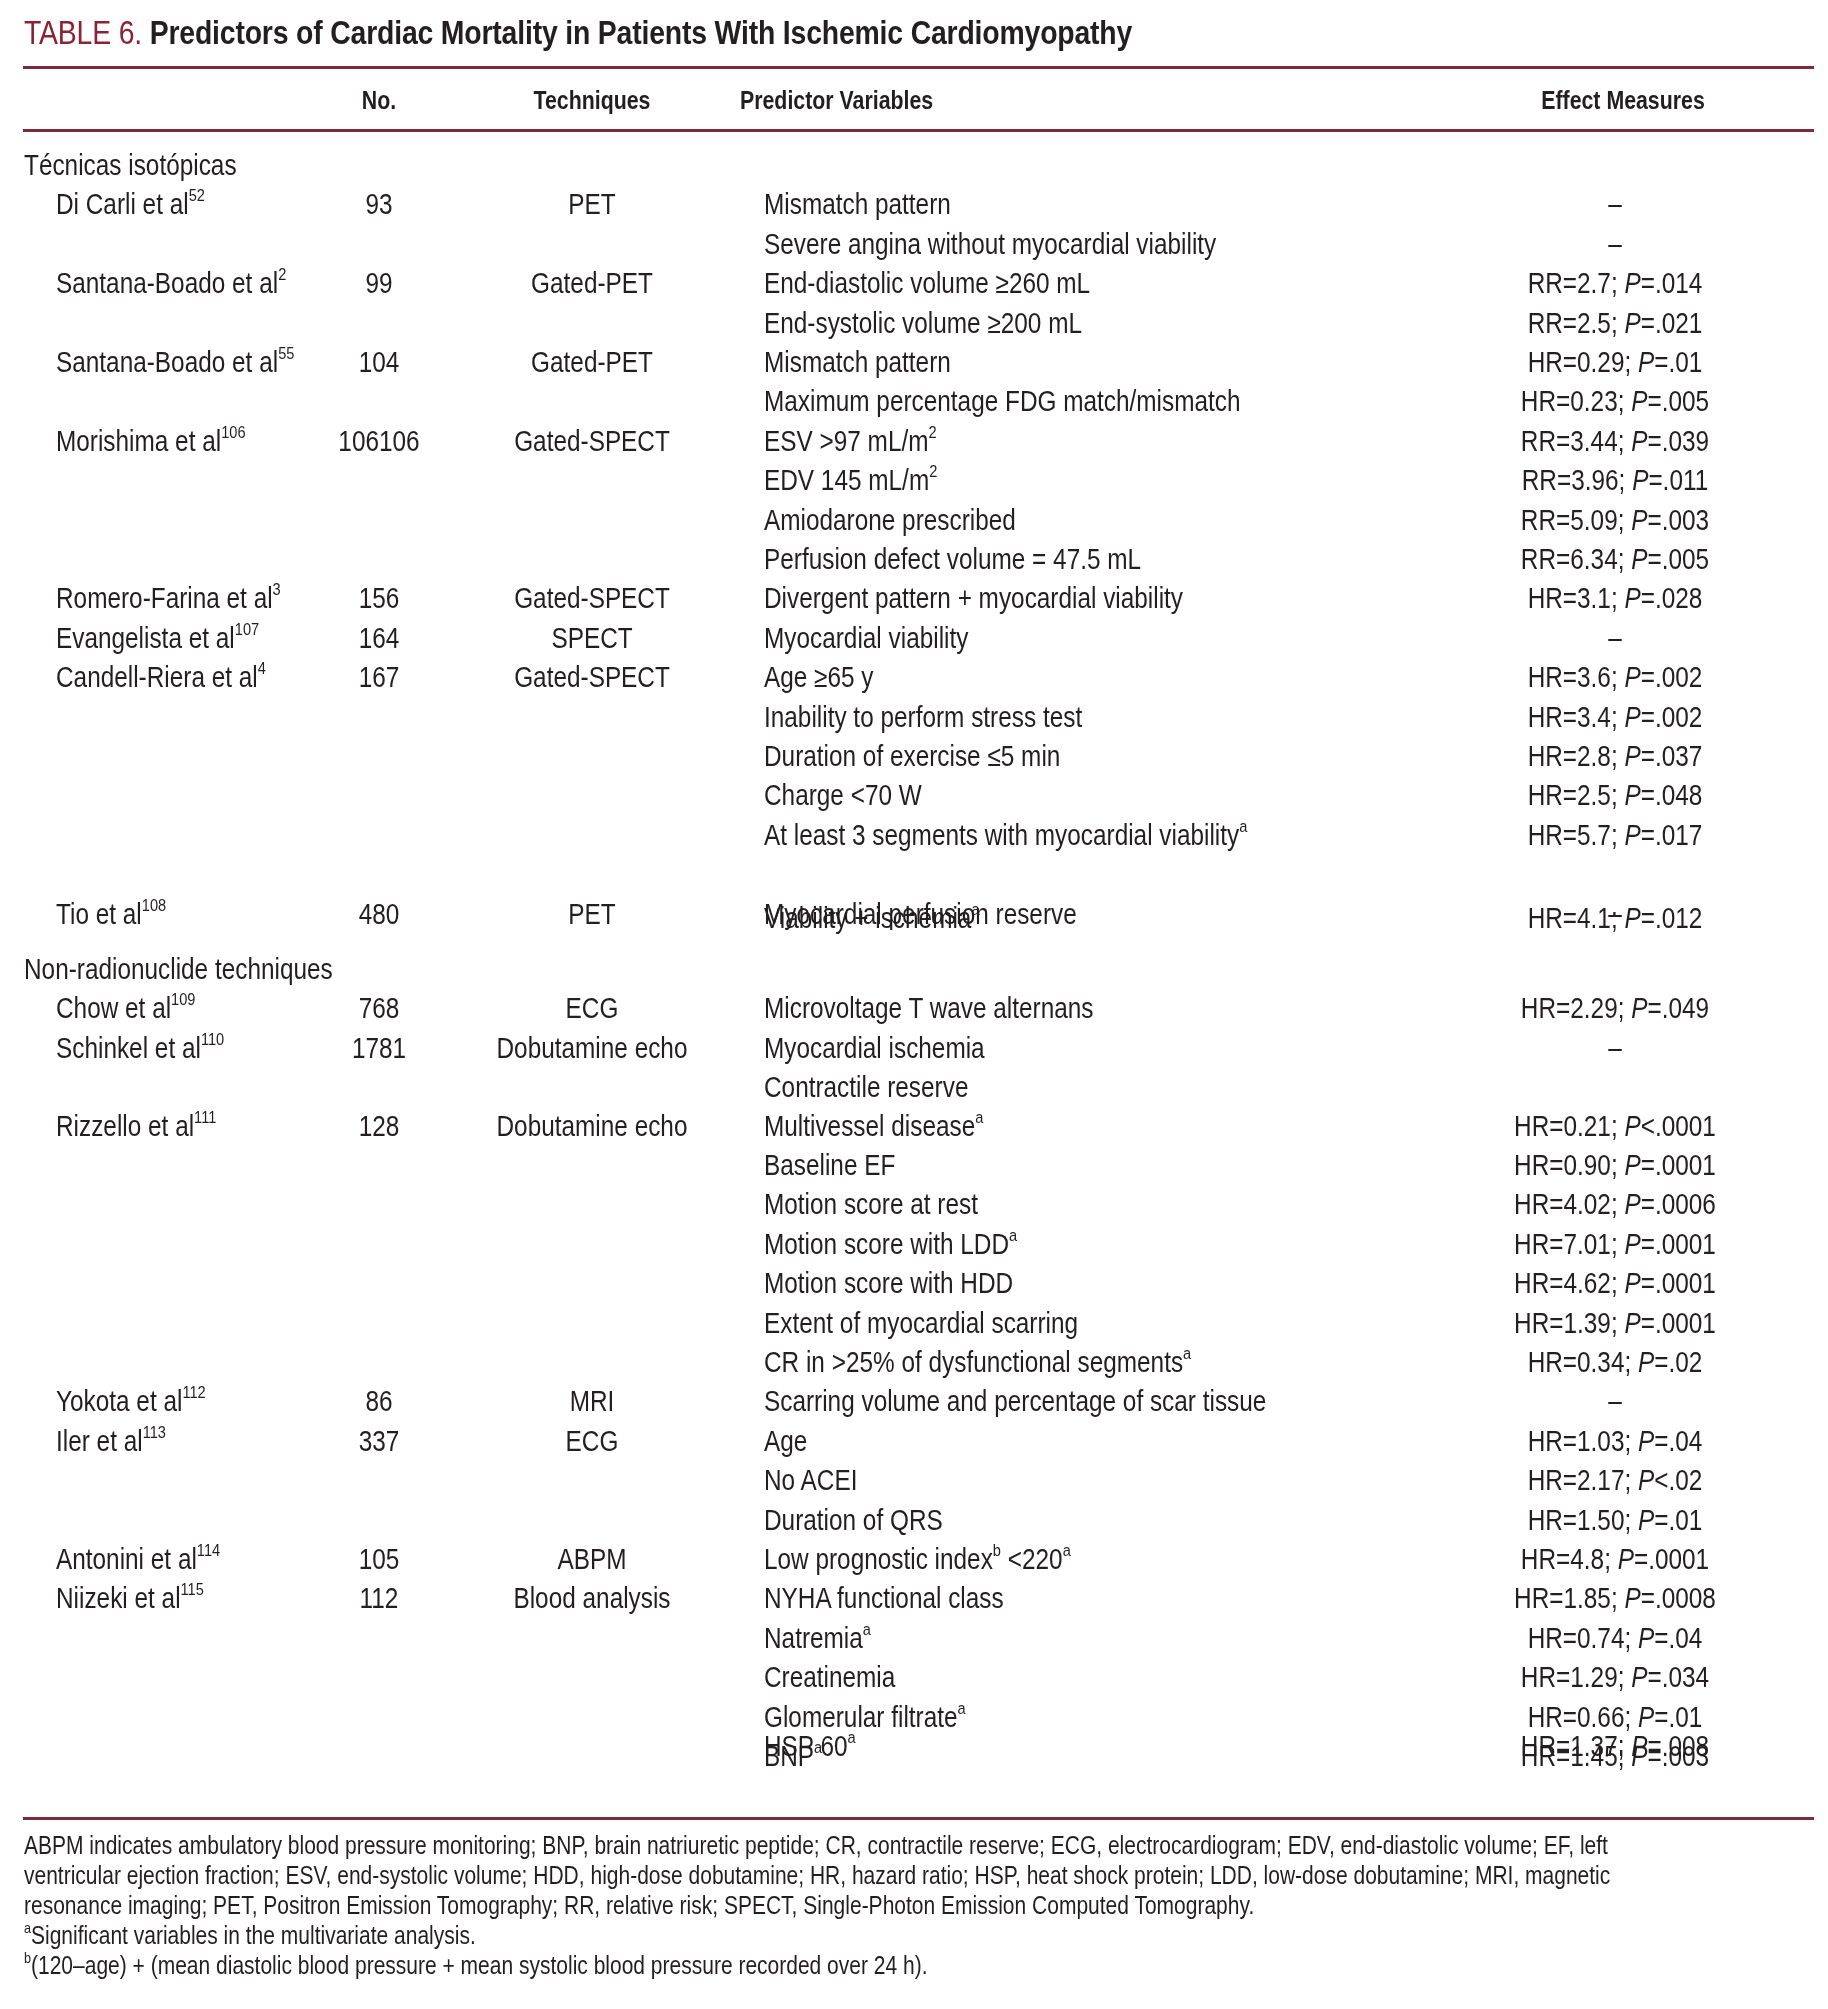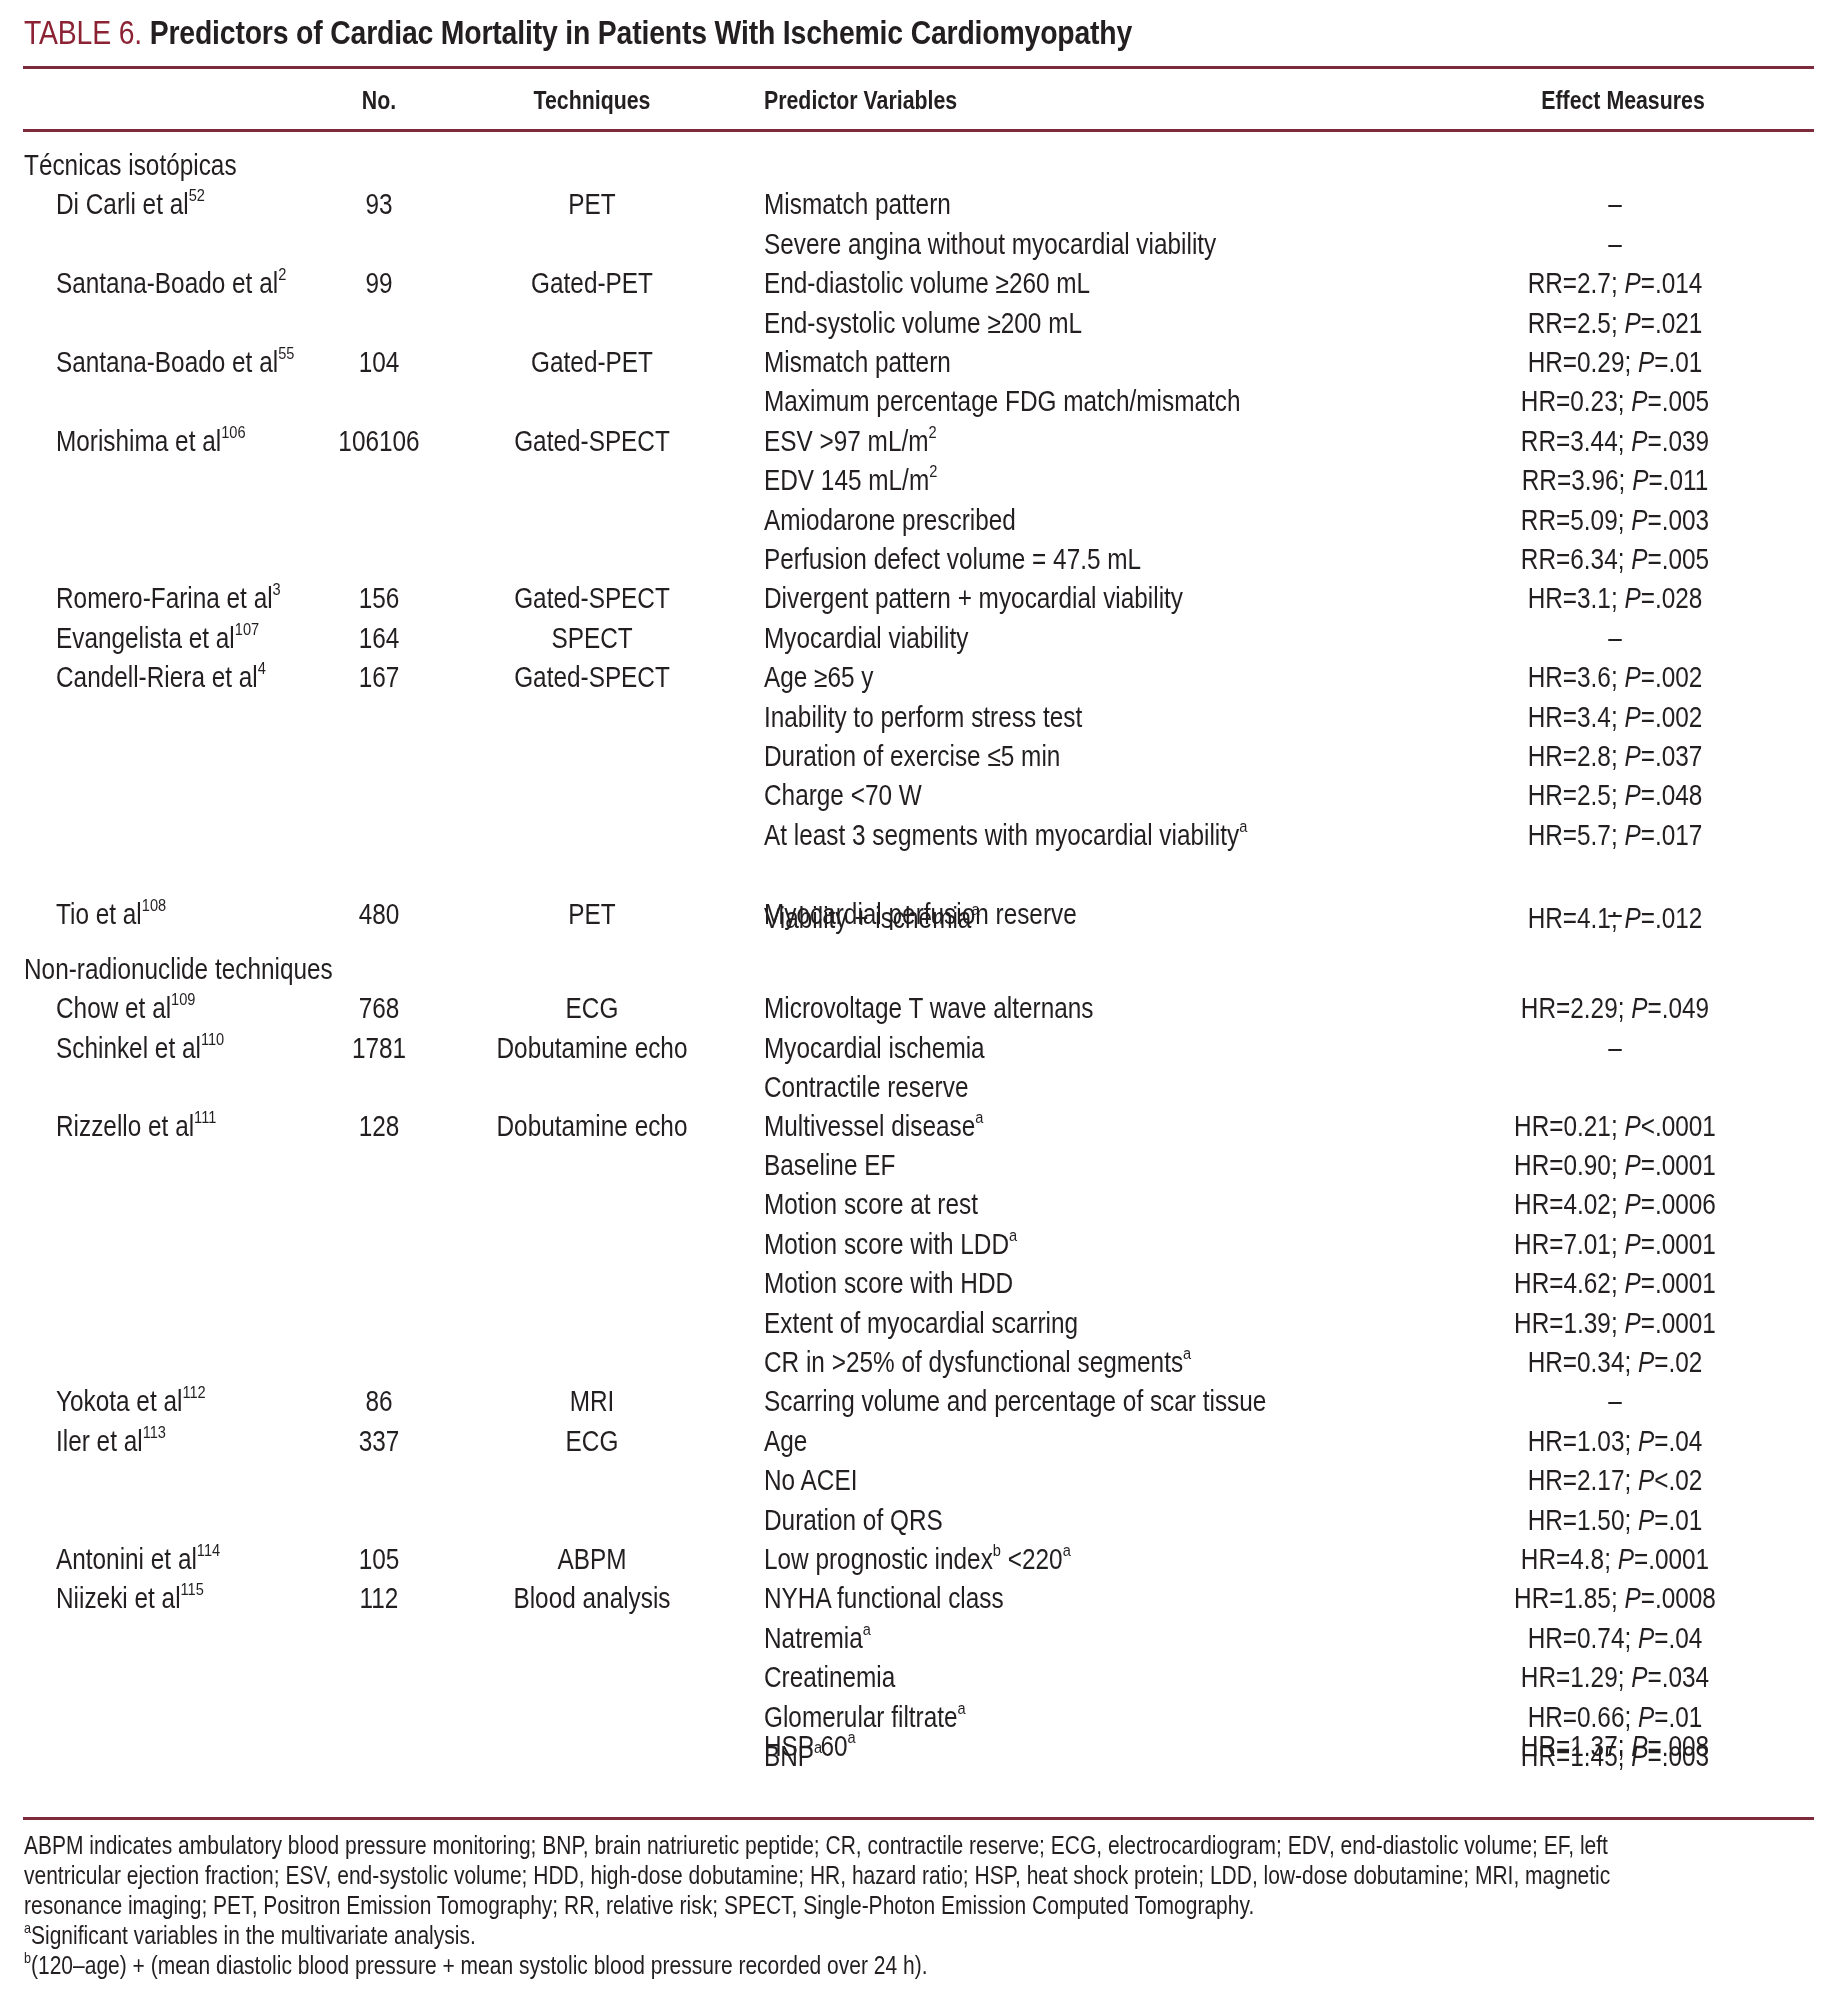--- a/index.html
+++ b/index.html
@@ -45,21 +45,21 @@
 </div>
 
 <div class="rule" style="top:66px"></div>
 
 <div class="hdr center" style="left:379px">
   <span class="cond" style="transform: translateX(-50%) scaleX(0.82); display:inline-block">No.</span>
 </div>
 <div class="hdr center" style="left:592px">
   <span class="cond" style="transform: translateX(-50%) scaleX(0.82); display:inline-block">Techniques</span>
 </div>
-<div class="hdr left" style="left:764px">
+<div class="hdr left" style="left:740px">
   <span class="cond">Predictor Variables</span>
 </div>
 <div class="hdr center" style="left:1623px">
   <span class="cond" style="transform: translateX(-50%) scaleX(0.82); display:inline-block">Effect Measures</span>
 </div>
 
 <div class="rule" style="top:129px"></div>
 
 <div id="rows">
     <div class="row" style="top: 146px;">

